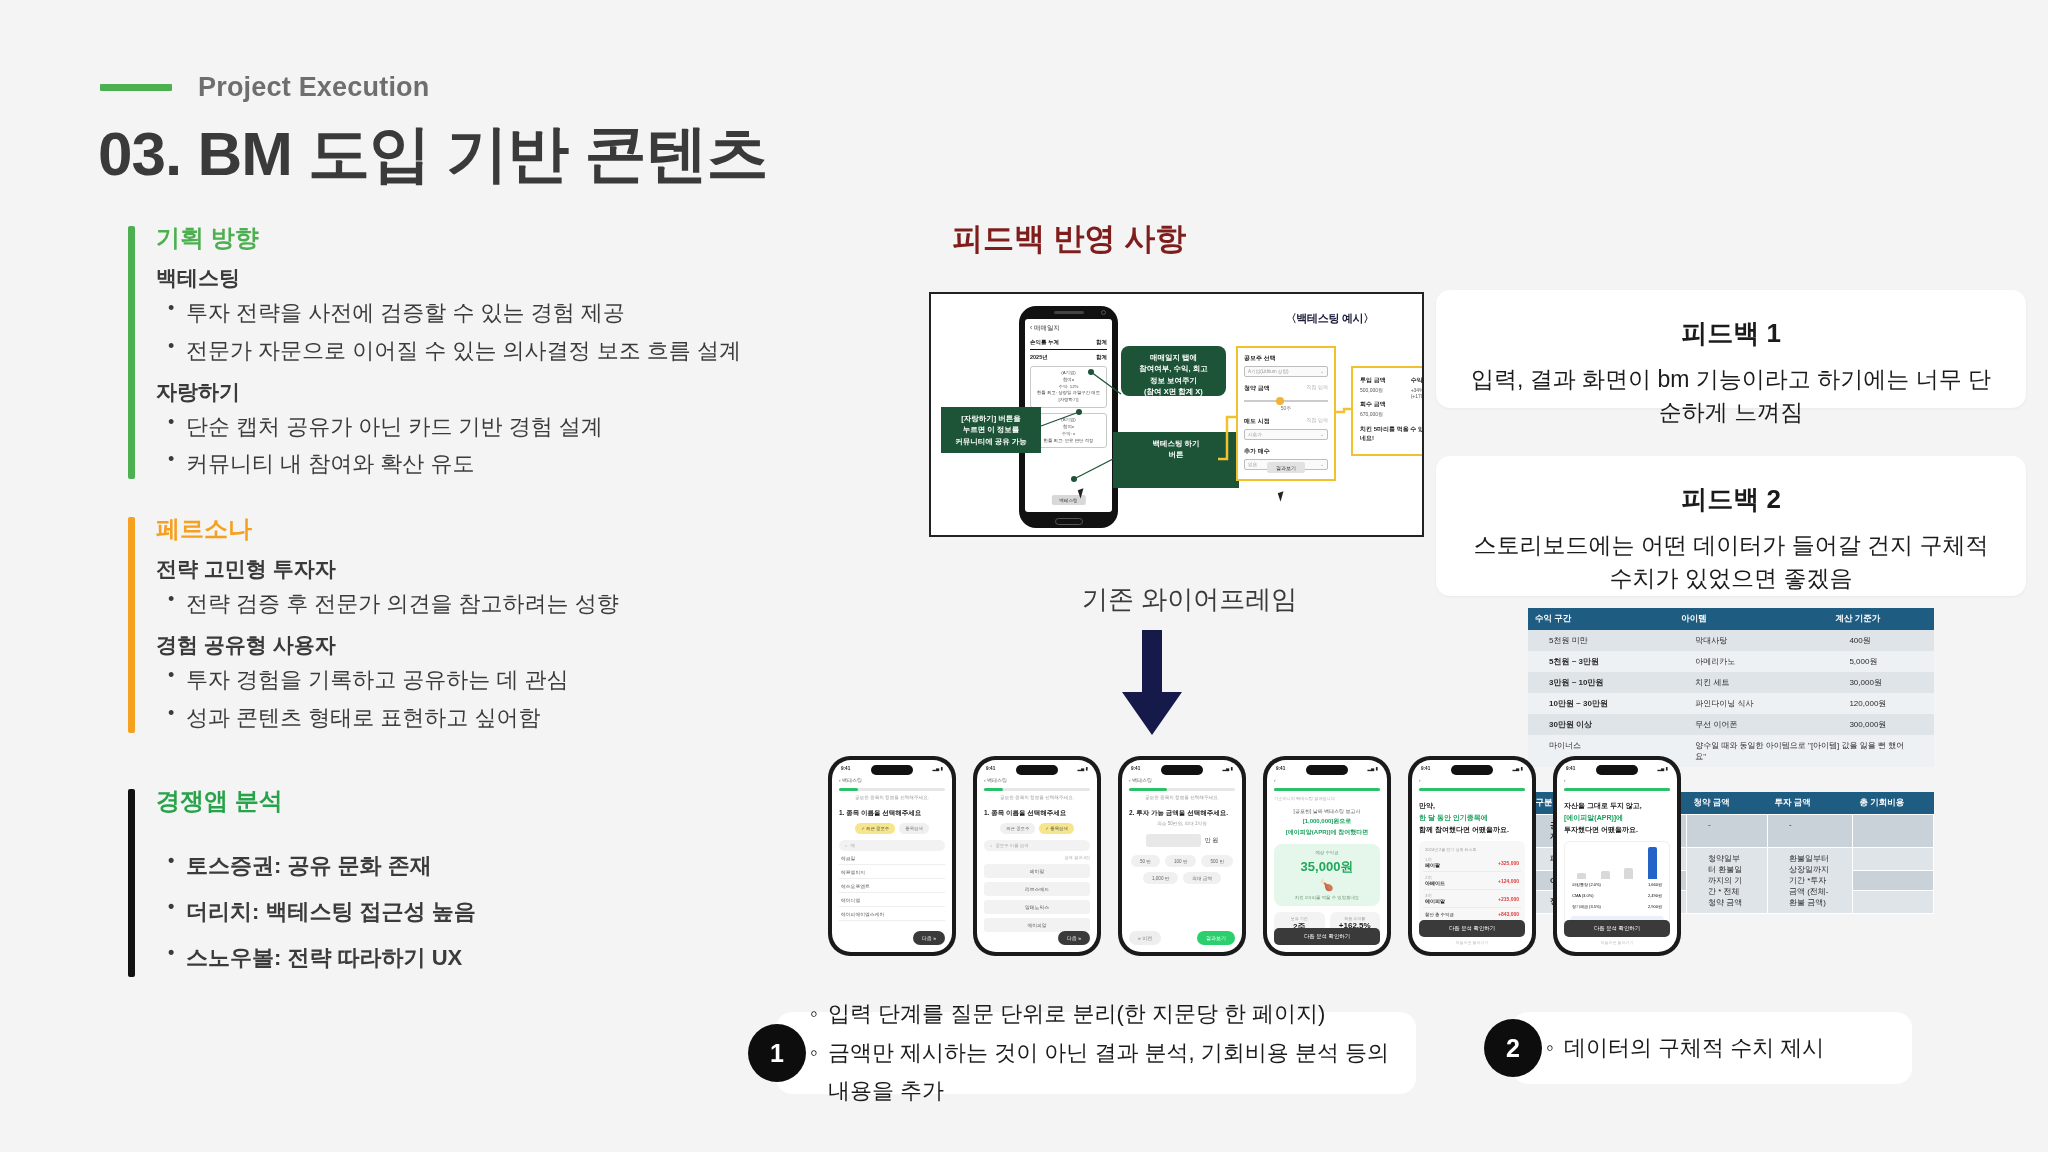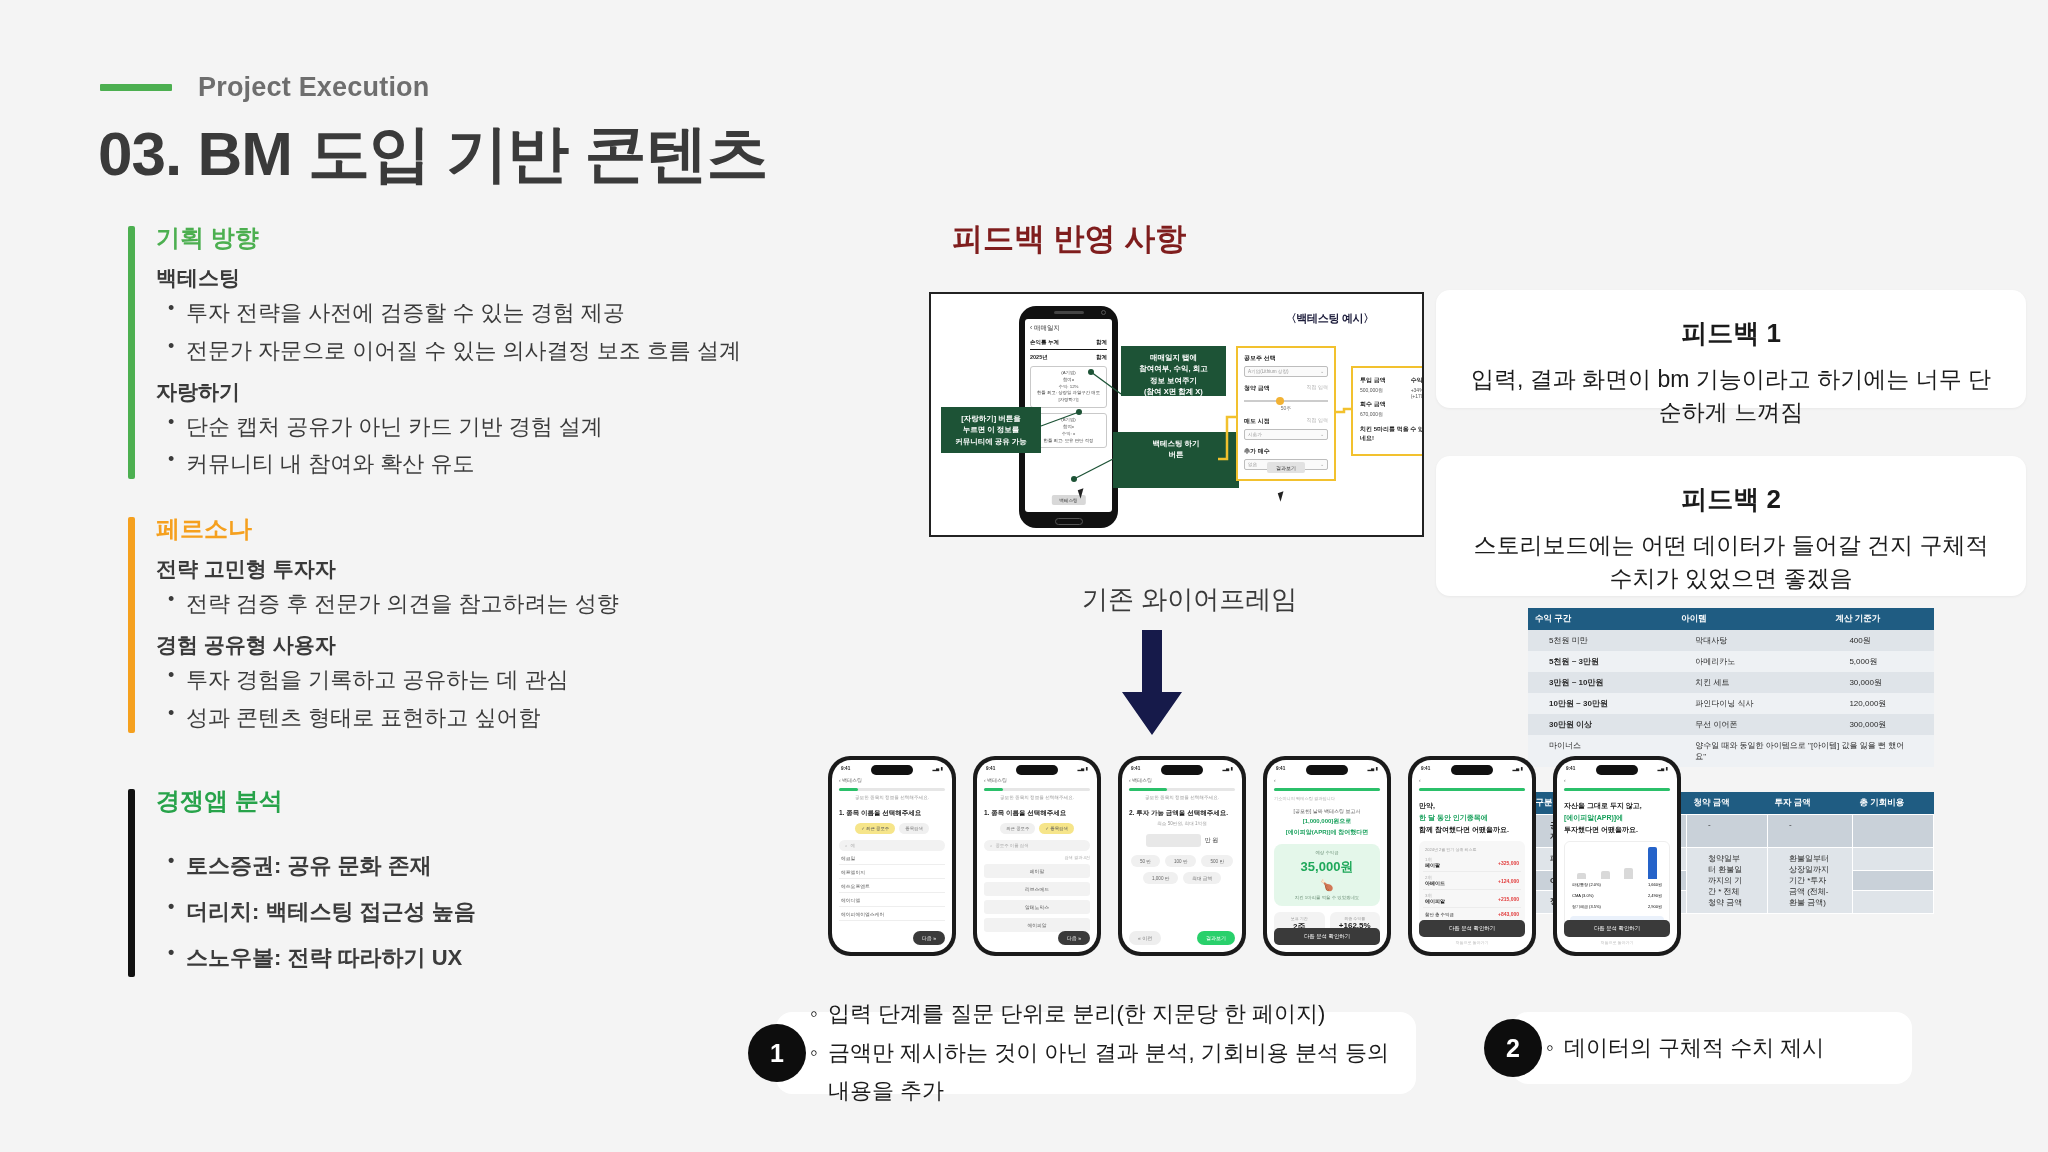--- a/index.html
+++ b/index.html
@@ -46,21 +46,21 @@
   .po-back { font-size: 6.5px; color:#333; }
   .po-row { display:flex; justify-content:space-between; font-size:5.5px; font-weight:bold; color:#222; margin-top:6px; padding-bottom:3px; border-bottom:1.2px solid #111; }
   .po-row2 { display:flex; justify-content:space-between; font-size:5.5px; font-weight:bold; color:#222; margin-top:4px; }
   .po-card { border:1px solid #c9c9c9; border-radius:3px; margin-top:5px; padding:3px 2px; text-align:center; font-size:4.4px; line-height:1.55; color:#4a4a4a; }
   .po-btn { position:absolute; left:50%; transform:translateX(-50%); bottom:7px; background:#d8d8d8; font-size:4.6px; color:#333; padding:2.5px 8px; border-radius:2px; }
   .phone-notch { position:absolute; left:50%; transform:translateX(-50%); top:5px; width:30px; height:3px; background:#444; border-radius:2px; }
   .phone-cam { position:absolute; right:12px; top:4px; width:5px; height:5px; border:1px solid #555; border-radius:50%; }
   .phone-home { position:absolute; left:50%; transform:translateX(-50%); bottom:3px; width:28px; height:7px; border:1.2px solid #555; border-radius:4px; }
 
   .cal-green { position:absolute; background:#1d5336; color:#fff; font-size:7.5px; line-height:1.5; text-align:center; font-weight:bold; padding:6px 5px; }
-  .cal-g1 { left:190px; top:52px; width:105px; height:50px; }
+  .cal-g1 { left:190px; top:52px; width:105px; height:50px;border-radius:8px; }
   .cal-g2 { left:10px; top:113px; width:100px; height:46px; }
   .cal-g3 { left:182px; top:138px; width:126px; height:56px; }
 
   .yellow-box { position:absolute; border:2.5px solid #F2C12E; background:#fff; }
   .yb1 { left:305px; top:52px; width:100px; height:135px; }
   .yb2 { left:420px; top:72px; width:98px; height:90px; }
   .yb-lbl { font-size:6px; font-weight:bold; color:#222; }
   .yb-field { border:1px solid #bdbdbd; background:#fafafa; font-size:4.6px; color:#999; padding:2px 3px; border-radius:2px; display:flex; justify-content:space-between; align-items:center; }
   .yb-slider { position:relative; height:8px; margin-top:4px; }
   .yb-slider .trk { position:absolute; top:3px; left:0; right:0; height:1.5px; background:#ccc; }

